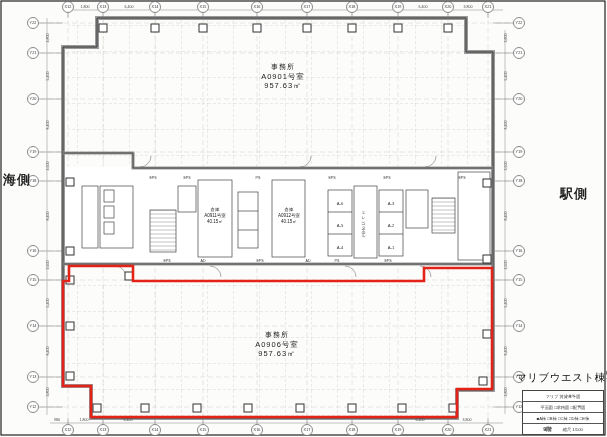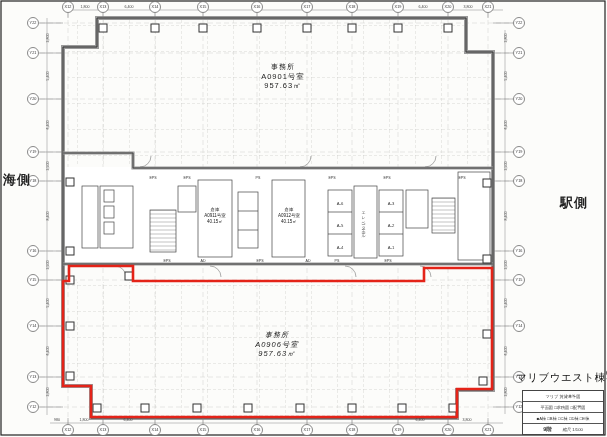--- a/index.html
+++ b/index.html
@@ -316,42 +316,42 @@
         <text font-size="4.2" fill="#333" text-anchor="middle" font-family="Liberation Sans, sans-serif" x="391" y="249">A-1</text>
       </g>
 </svg>
 
 <div class="lbl room-lbl" style="left:238px;top:63px;width:90px;">
   <div>事務所</div>
   <div class="num">A0901号室</div>
   <div class="num">957.63㎡</div>
 </div>
 
-<div class="lbl room-lbl" style="left:232px;top:331px;width:90px;font-style:italic;">
+<div class="lbl room-lbl" style="left:232px;top:331px;width:90px;">
   <div>事務所</div>
   <div class="num">A0906号室</div>
   <div class="num">957.63㎡</div>
 </div>
 
 <div class="lbl tiny-lbl" style="left:197px;top:207px;width:36px;">
   <div>倉庫</div>
   <div>A0911号室</div>
   <div>40.15㎡</div>
 </div>
 
 <div class="lbl tiny-lbl" style="left:271px;top:207px;width:36px;">
   <div>倉庫</div>
   <div>A0912号室</div>
   <div>40.15㎡</div>
 </div>
 
 <div class="lbl hall-lbl" style="left:361px;top:194px;height:58px;">エレベーターホール</div>
 
 <div class="lbl side-lbl" style="left:3px;top:172px;">海側</div>
-<div class="lbl side-lbl" style="left:560px;top:195px;">駅側</div>
+<div class="lbl side-lbl" style="left:560px;top:186px;">駅側</div>
 
 <div class="lbl bldg-title" style="left:516px;top:366px;">
   <span>マリブウエスト棟</span><span class="big">9</span>
 </div>
 
 <div class="tblock">
   <div class="row">マリブ 賃貸基準図</div>
   <div class="row">平面図 □求積図 □配置図</div>
   <div class="row">■A棟 □B棟 □C棟 □D棟 □E棟</div>
   <div class="row">

